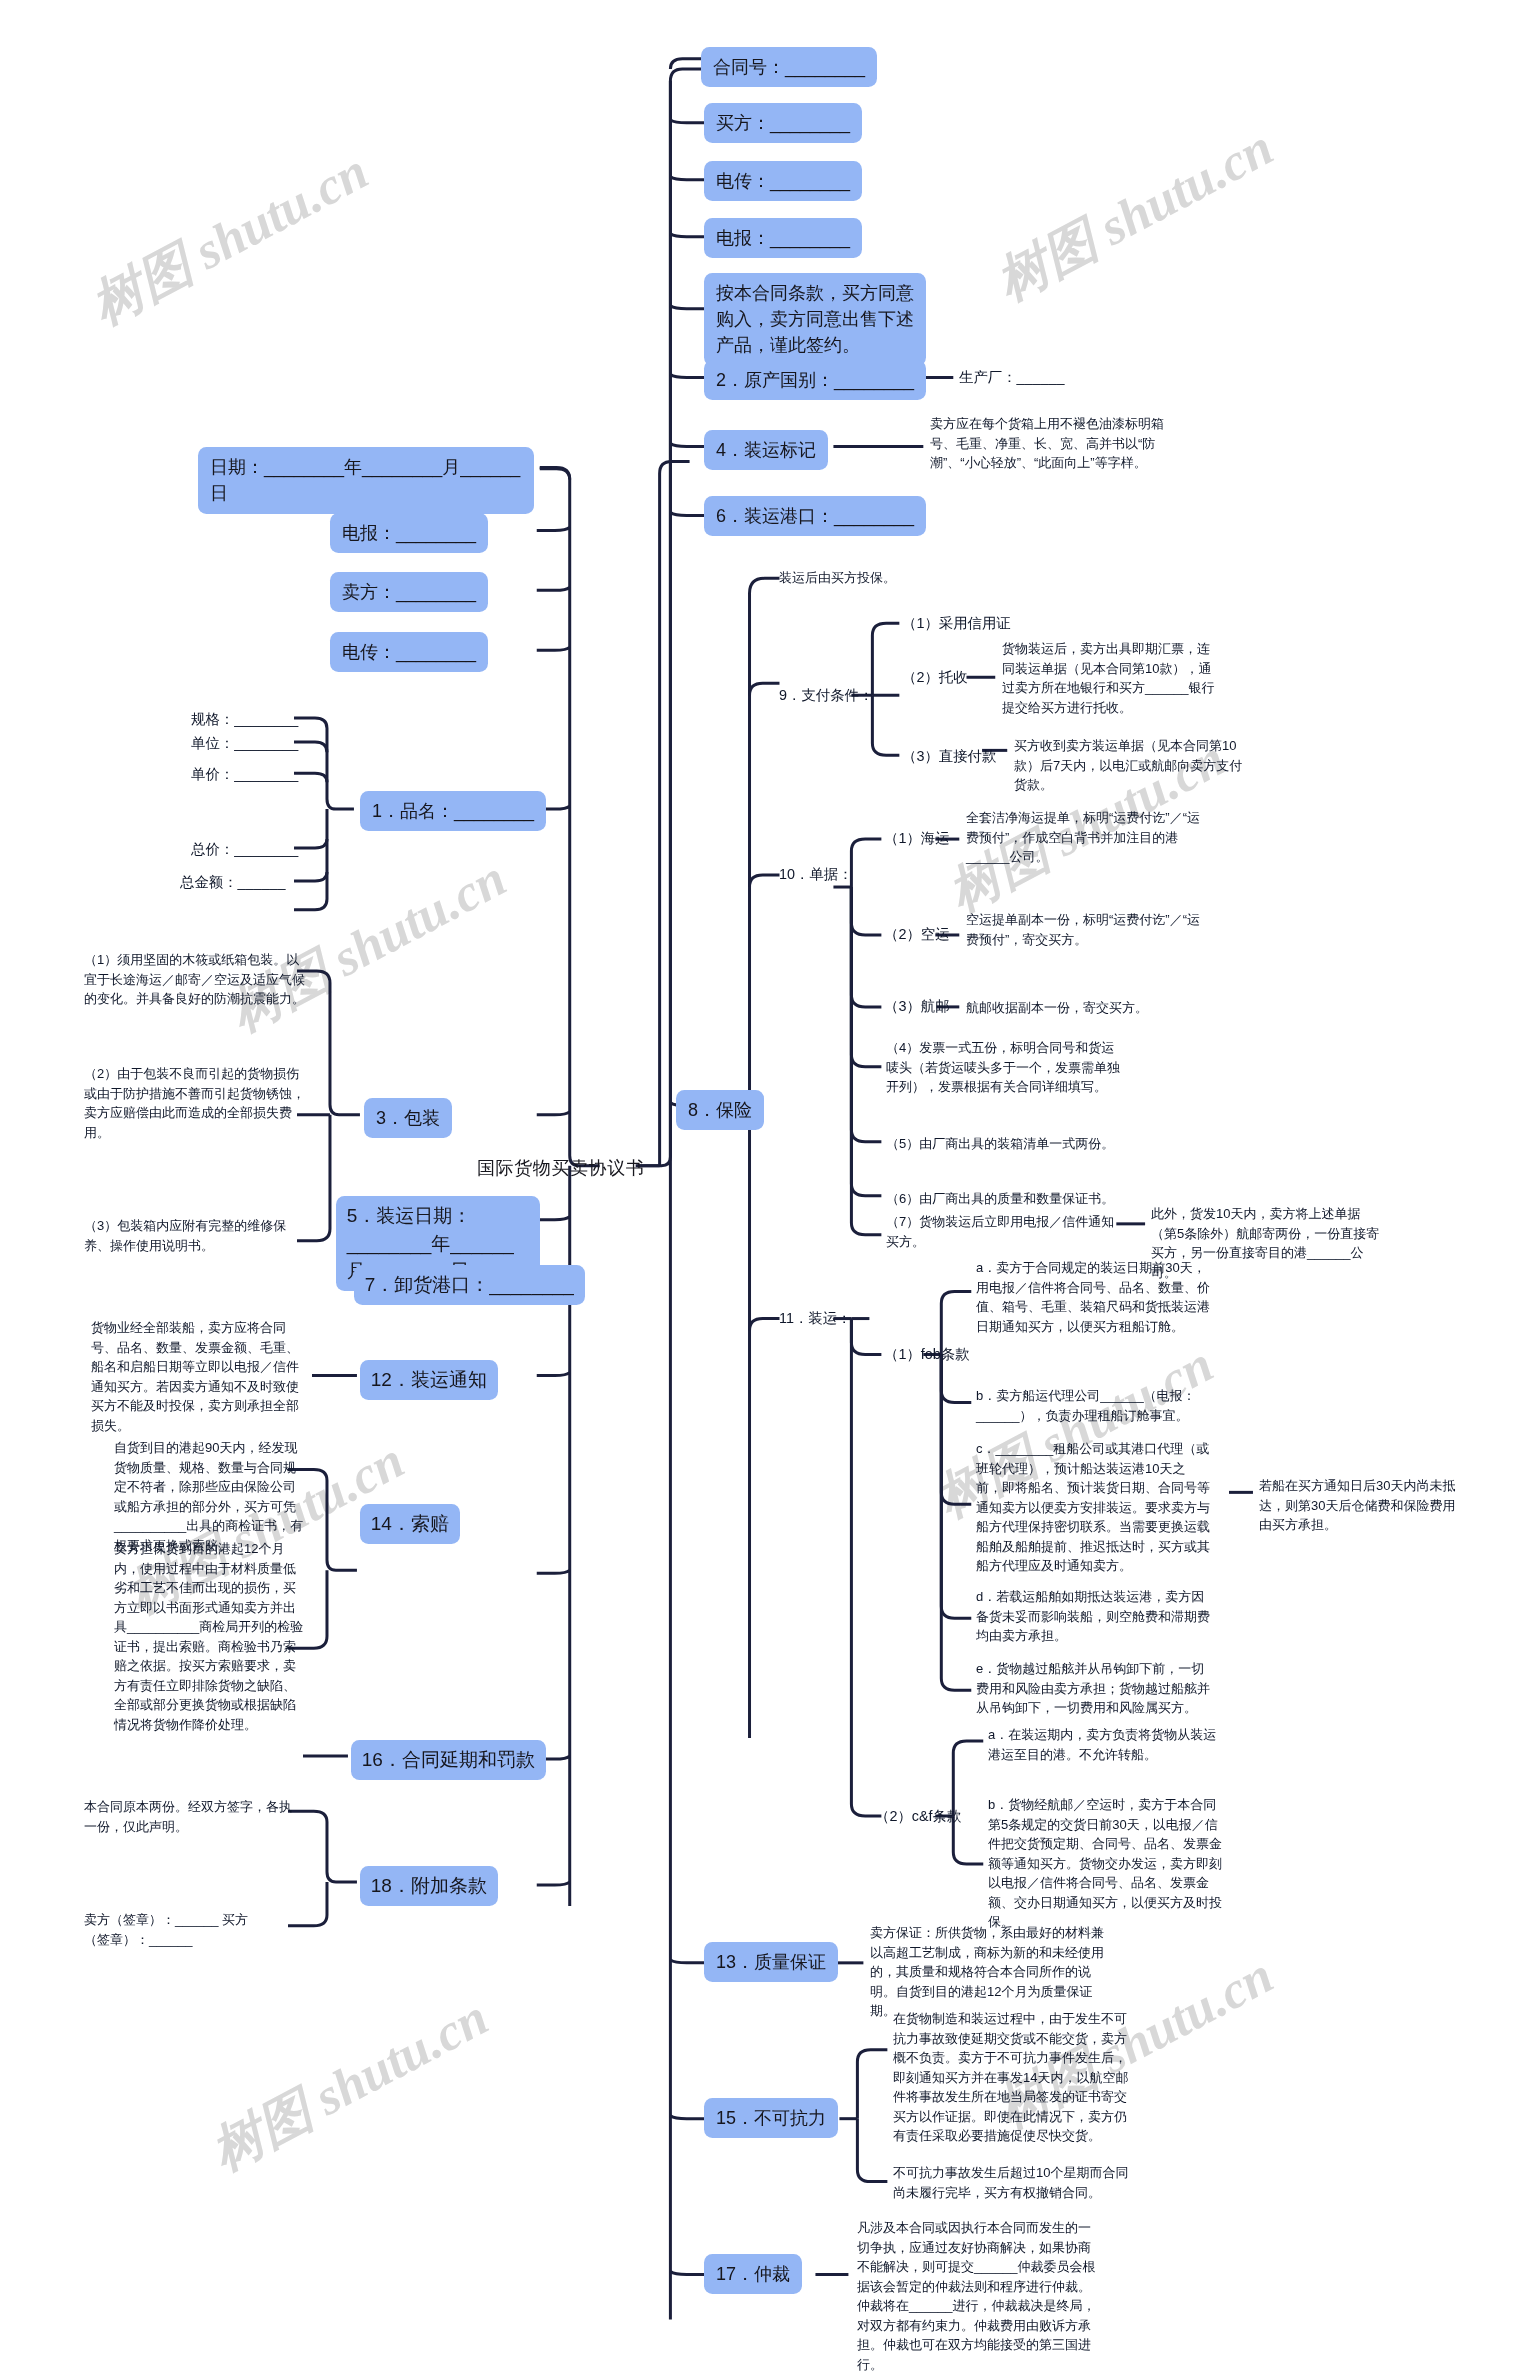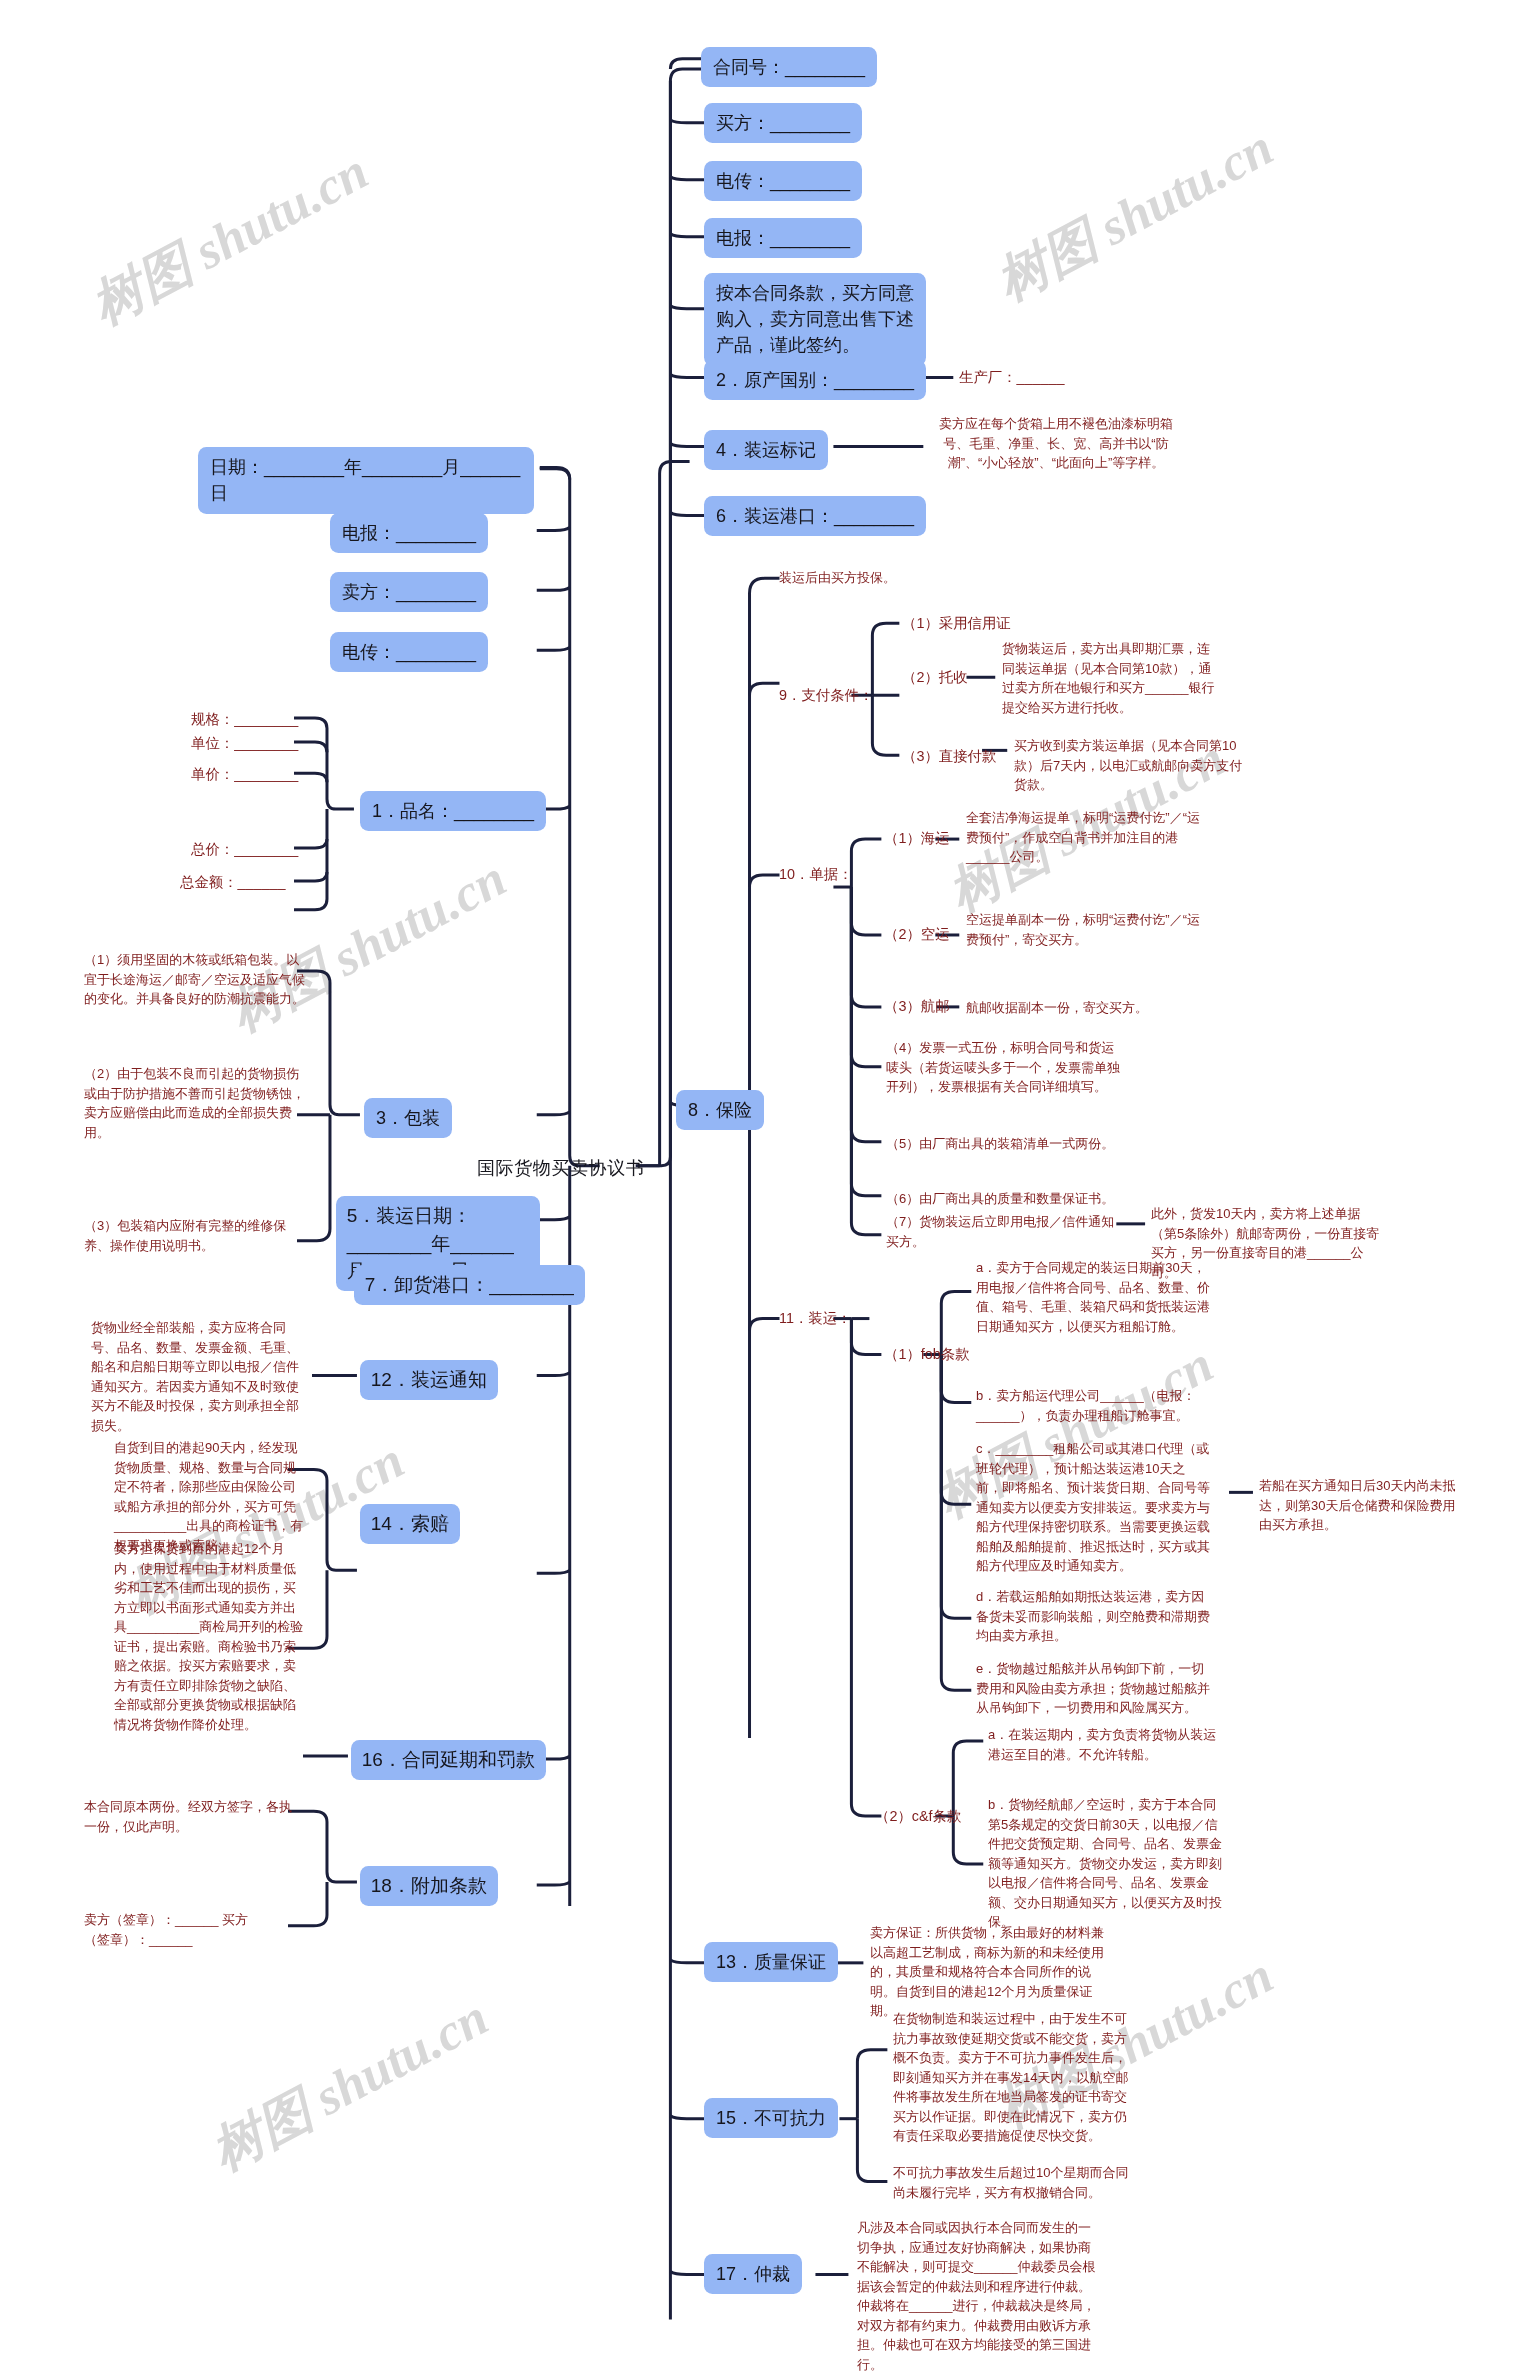--- a/index.html
+++ b/index.html
@@ -14,21 +14,21 @@
   .wm{position:absolute;font-family:"Liberation Serif","DejaVu Serif",serif;
       color:#d8d8d8;font-weight:bold;font-style:italic;
       transform:rotate(-28deg);white-space:nowrap;user-select:none;z-index:0;}
   .node{position:absolute;z-index:3;box-sizing:border-box;}
   .chip{
     background:#94b6f5;border-radius:8.4px;padding:7.2px 12px;
     font-size:18px;line-height:1.45;color:#16161d;
     display:flex;align-items:center;
   }
   .chip.small{font-size:19px;padding:6px 10.8px;}
-  .plain{font-size:15px;line-height:1.5;color:#7f1d1d;}
+  .plain{font-size:15px;line-height:1.5;color:#0f172a;}
   .plain.tiny{font-size:13px;line-height:1.5;}
   .plain.mid{font-size:14.4px;line-height:1.5;}
   .root{
     z-index:5;font-size:18px;color:#16161d;background:transparent;
     white-space:nowrap;font-weight:400;letter-spacing:0.6px;
   }
 </style>
 </head>
 <body>
 
@@ -179,21 +179,21 @@
   <div class="node" style="left:704px;top:360px;">
     <div class="chip">2．原产国别：________</div>
   </div>
   <div class="node plain mid" style="left:959px;top:367px;">
     <span>生产厂：______</span>
   </div>
 
   <div class="node" style="left:704px;top:430px;">
     <div class="chip">4．装运标记</div>
   </div>
-  <div class="node plain tiny" style="left:930px;top:414px;width:252px;text-align:center;">
+  <div class="node plain tiny" style="left:930px;top:414px;width:252px;">
     <span>卖方应在每个货箱上用不褪色油漆标明箱号、毛重、净重、长、宽、高并书以“防潮”、“小心轻放”、“此面向上”等字样。</span>
   </div>
 
   <div class="node" style="left:704px;top:496px;">
     <div class="chip">6．装运港口：________</div>
   </div>
 
   <div class="node" style="left:676px;top:1090px;">
     <div class="chip">8．保险</div>
   </div>

